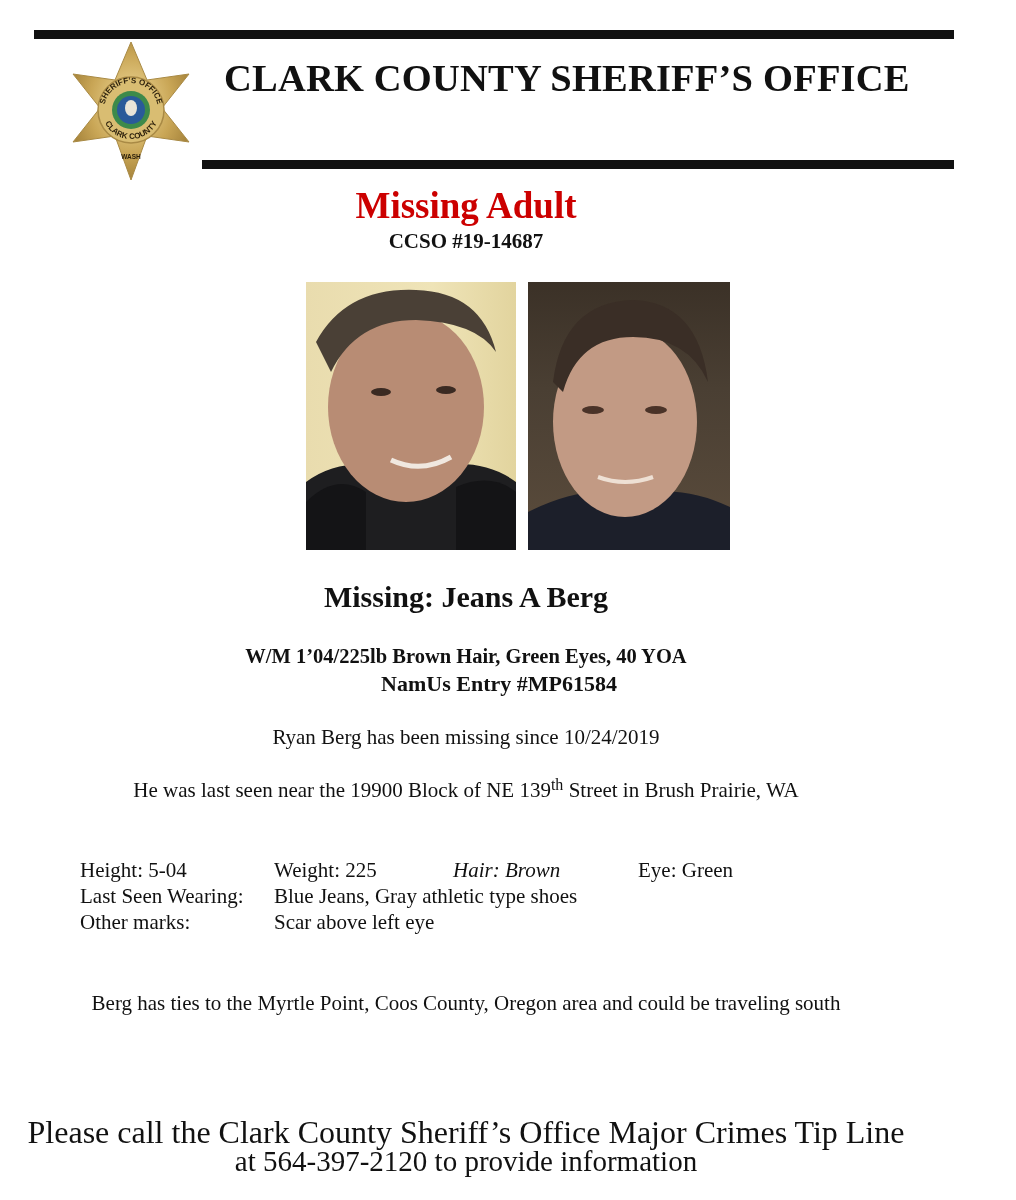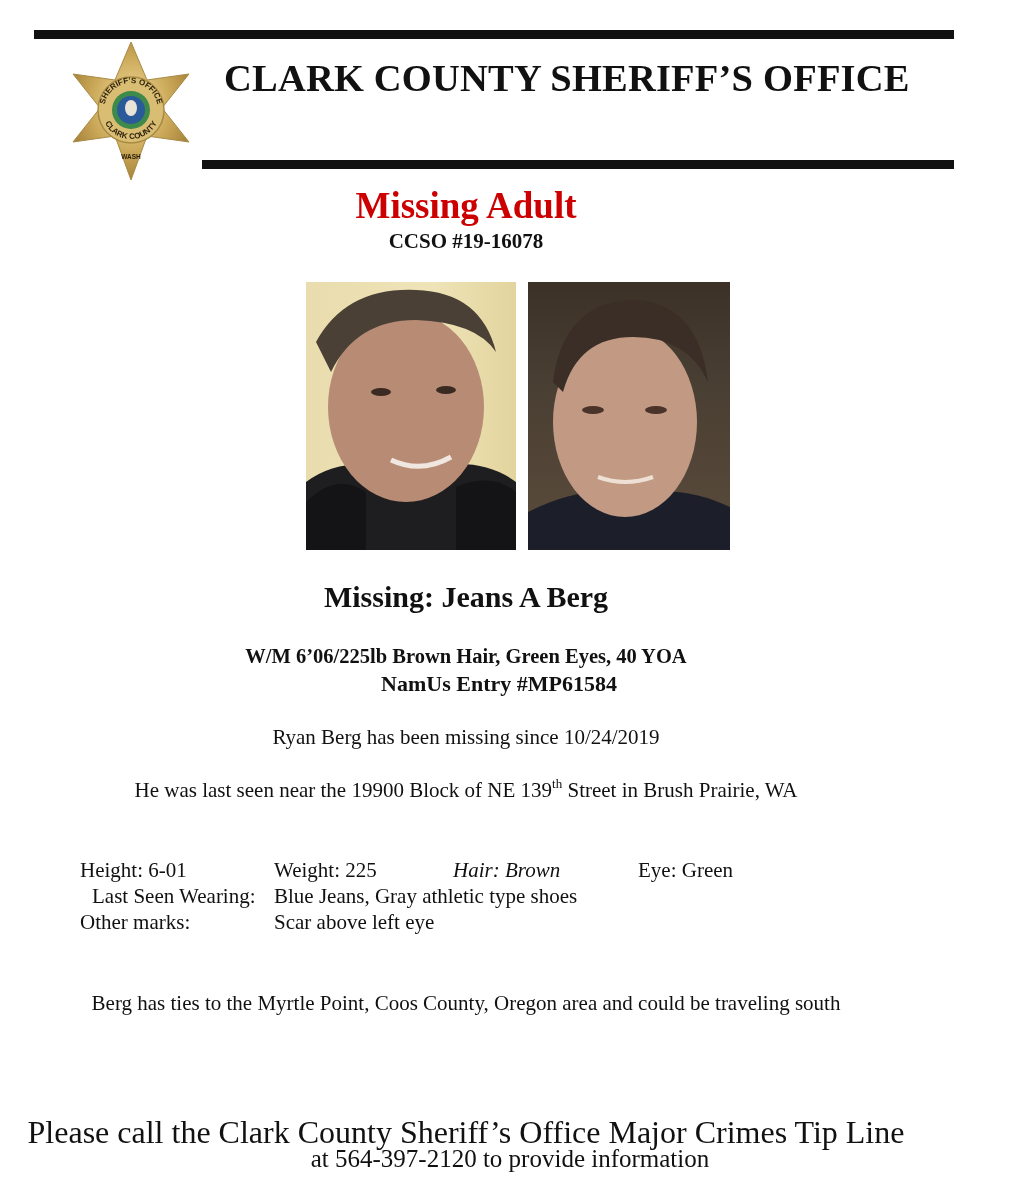--- a/index.html
+++ b/index.html
@@ -26,35 +26,35 @@
     .photo { position: absolute; top: 282px; height: 268px; overflow: hidden; }
     #photo-1 { left: 306px; width: 210px; background: linear-gradient(90deg,#e9dcae 0%,#efe4b8 60%,#e2d49e 100%); }
     #photo-2 { left: 528px; width: 202px; background: linear-gradient(180deg,#3b3127 0%,#4a3f33 40%,#5b4c3c 100%); }
     .photo svg { width: 100%; height: 100%; display: block; }
 
     #missing-name { top: 580px; font-size: 30px; font-weight: bold; }
     #physical-summary { top: 645px; font-size: 20.5px; font-weight: bold; }
     #namus-entry { top: 671px; font-size: 22px; font-weight: bold; padding-left: 33px; }
     #missing-since { top: 725px; font-size: 21px; }
     #last-seen { top: 778px; font-size: 21px; }
-    #last-seen sup { font-size: 13px; vertical-align: top; position: relative; top: -2px; }
+    #last-seen sup { font-size: 16px; vertical-align: top; position: relative; top: -2px; }
 
     .details { position: absolute; font-size: 21px; white-space: nowrap; }
     #d-height { left: 80px; top: 858px; }
     #d-weight { left: 274px; top: 858px; }
     #d-hair { left: 453px; top: 858px; font-style: italic; }
     #d-eye { left: 638px; top: 858px; }
-    #d-wear-label { left: 92px; top: 884px; }
+    #d-wear-label { left: 80px; top: 884px; }
     #d-wear-value { left: 274px; top: 884px; }
     #d-marks-label { left: 80px; top: 910px; }
     #d-marks-value { left: 274px; top: 910px; }
 
     #ties-note { top: 991px; font-size: 21px; }
     #tip-line-1 { top: 1114px; font-size: 32px; }
-    #tip-line-2 { top: 1145px; font-size: 25px; margin-left: 44px; }
+    #tip-line-2 { top: 1145px; font-size: 29px; }
   </style>
 </head>
 <body>
 
 <div class="rule" id="rule-top"></div>
 
 <div id="badge">
   <svg viewBox="0 0 146 146" width="146" height="146">
     <defs>
       <radialGradient id="gold" cx="50%" cy="45%" r="60%">
@@ -78,21 +78,21 @@
     </text>
     <text x="73" y="121" text-anchor="middle" font-family="Liberation Sans, sans-serif" font-size="6.5" font-weight="bold" fill="#2a1e0a">WASH</text>
   </svg>
 </div>
 
 <div id="org-title">CLARK COUNTY SHERIFF’S OFFICE</div>
 
 <div class="rule" id="rule-bottom"></div>
 
 <div class="center" id="flyer-heading" style="color:#cc0000">Missing Adult</div>
-<div class="center" id="case-number">CCSO #19-16078</div>
+<div class="center" id="case-number">CCSO #19-14687</div>
 
 <div class="photo" id="photo-1" title="Photo of Ryan A Berg, light background">
   <svg viewBox="0 0 210 268" preserveAspectRatio="none">
     <path d="M0,200 Q40,170 105,190 Q170,170 210,200 L210,268 L0,268 Z" fill="#1e1e20"></path>
     <ellipse cx="100" cy="125" rx="78" ry="95" fill="#b88c74"></ellipse>
     <path d="M10,60 Q40,5 110,8 Q175,10 190,70 Q170,40 110,38 Q50,38 25,90 Z" fill="#4a4036"></path>
     <ellipse cx="75" cy="110" rx="10" ry="4" fill="#3a2a22"></ellipse>
     <ellipse cx="140" cy="108" rx="10" ry="4" fill="#3a2a22"></ellipse>
     <path d="M85,178 Q115,192 145,175" stroke="#f0e8e0" stroke-width="5" fill="none"></path>
     <path d="M0,220 Q30,190 60,210 L60,268 L0,268 Z" fill="#141416"></path>
@@ -105,26 +105,26 @@
     <path d="M0,230 Q60,200 101,215 Q150,200 202,225 L202,268 L0,268 Z" fill="#1c1f2a"></path>
     <ellipse cx="97" cy="140" rx="72" ry="95" fill="#c29a84"></ellipse>
     <path d="M25,100 Q35,20 105,18 Q170,20 180,100 Q160,55 105,55 Q50,55 35,110 Z" fill="#3a2e26"></path>
     <ellipse cx="65" cy="128" rx="11" ry="4" fill="#4a3328"></ellipse>
     <ellipse cx="128" cy="128" rx="11" ry="4" fill="#4a3328"></ellipse>
     <path d="M70,195 Q97,205 125,195" stroke="#eee0d4" stroke-width="4" fill="none"></path>
   </svg>
 </div>
 
 <div class="center" id="missing-name">Missing: Jeans A Berg</div>
-<div class="center" id="physical-summary">W/M 6’06/225lb Brown Hair, Green Eyes, 40 YOA</div>
+<div class="center" id="physical-summary">W/M 1’04/225lb Brown Hair, Green Eyes, 40 YOA</div>
 <div class="center" id="namus-entry">NamUs Entry #MP61584</div>
 <div class="center" id="missing-since">Ryan Berg has been missing since 10/24/2019</div>
 <div class="center" id="last-seen"><span>He was last seen near the 19900 Block of NE 139</span><sup>th</sup><span> Street in Brush Prairie, WA</span></div>
 
-<div class="details" id="d-height">Height: 6-01</div>
+<div class="details" id="d-height">Height: 5-04</div>
 <div class="details" id="d-weight">Weight: 225</div>
 <div class="details" id="d-hair">Hair: Brown</div>
 <div class="details" id="d-eye">Eye: Green</div>
 <div class="details" id="d-wear-label">Last Seen Wearing:</div>
 <div class="details" id="d-wear-value">Blue Jeans, Gray athletic type shoes</div>
 <div class="details" id="d-marks-label">Other marks:</div>
 <div class="details" id="d-marks-value">Scar above left eye</div>
 
 <div class="center" id="ties-note">Berg has ties to the Myrtle Point, Coos County, Oregon area and could be traveling south</div>
 

